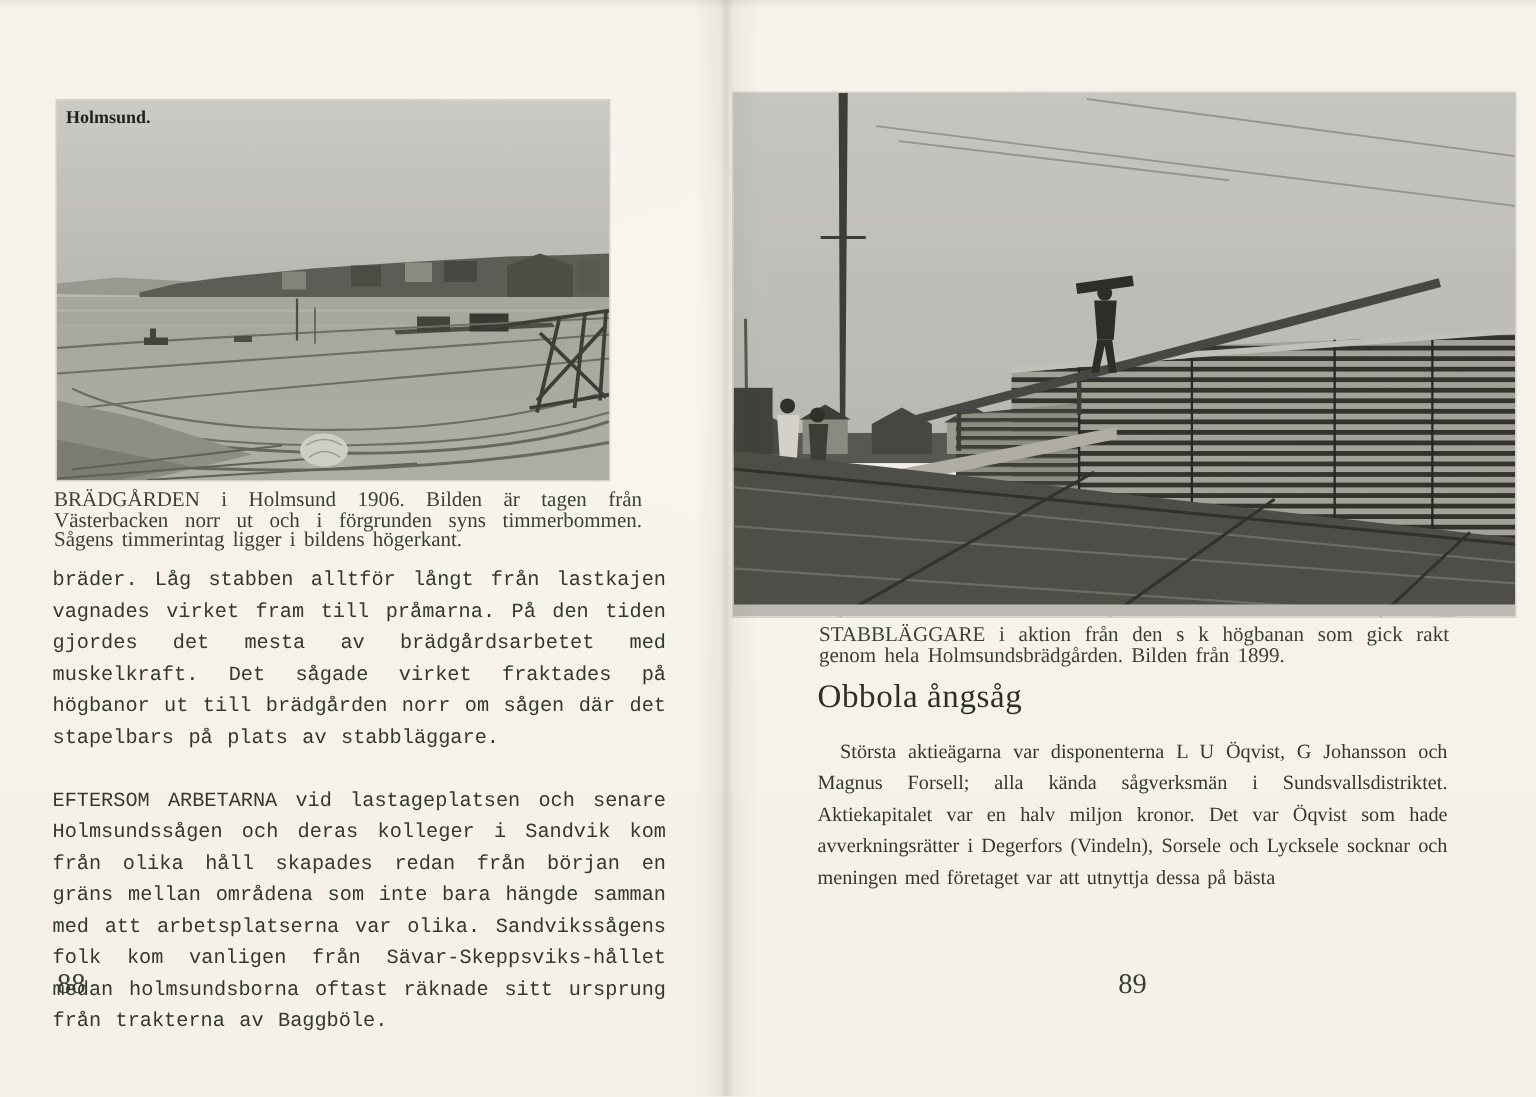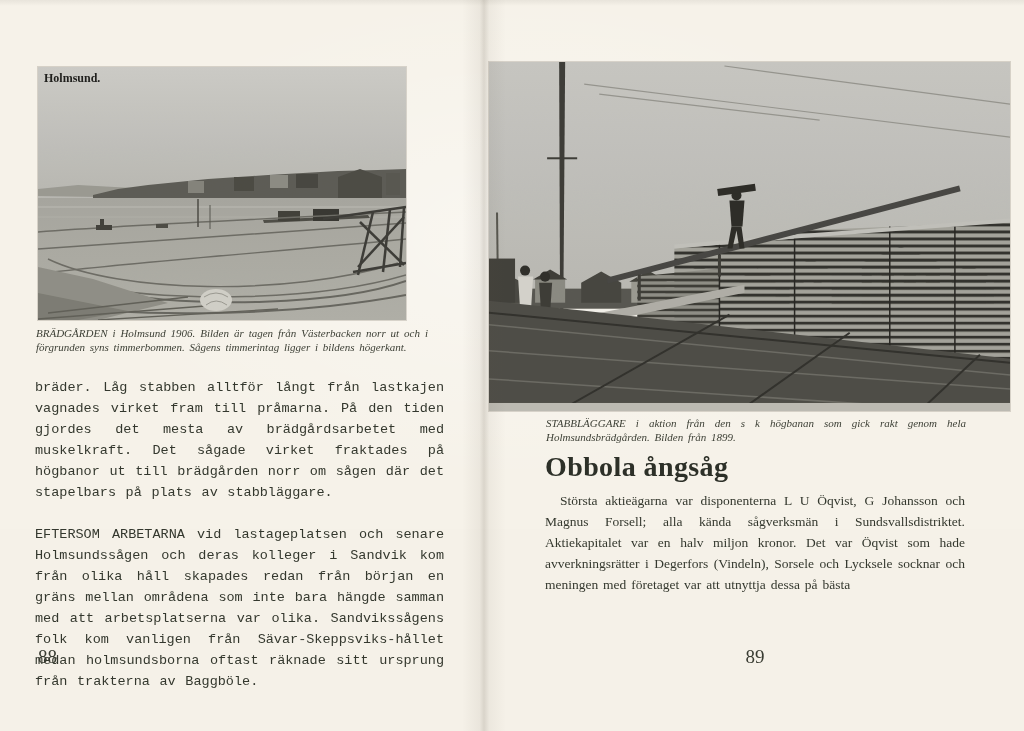--- a/index.html
+++ b/index.html
@@ -26,22 +26,21 @@
   .photo {
     position: absolute;
     box-shadow: 0 0 0 1px rgba(120,112,98,0.25);
     overflow: hidden;
   }
   .photo svg { display: block; width: 100%; height: 100%; }
   #left-photo  { left: 38px;  top: 67px; width: 368px; height: 253px; }
   #right-photo { left: 489px; top: 62px; width: 521px; height: 349px; }
   .caption {
     position: absolute;
-    font-style: italic;
-    font-size: 11px;
+    font-size: 14px;
     line-height: 13.5px;
     color: #3c3f35;
     text-align: justify;
     word-spacing: 2px;
   }
   #left-caption  { left: 36px;  top: 327px; width: 392px; }
   #right-caption { left: 546px; top: 417px; width: 420px; }
   .bodytext {
     position: absolute;
     font-size: 13.5px;
@@ -50,22 +49,22 @@
     text-align: justify;
     word-spacing: 1.5px;
   }
   #left-body  { left: 35px;  top: 377px; width: 409px; font-family: Liberation Mono, monospace; }
   #right-body { left: 545px; top: 490px; width: 420px; }
   .para-gap   { margin-top: 21px; }
   .para-indent { text-indent: 15px; }
   .section-heading {
     position: absolute;
     left: 545px; top: 451px;
-    font-size: 28px;
-    font-weight: bold;
+    font-size: 22px;
+    font-weight: normal;
     letter-spacing: 0.4px;
     color: #2d3028;
   }
   .page-number {
     position: absolute;
     font-size: 19px;
     color: #3a3d33;
   }
   #page-number-left  { left: 38px;  top: 646px; }
   #page-number-right { left: 545px; top: 646px; width: 420px; text-align: center; }

